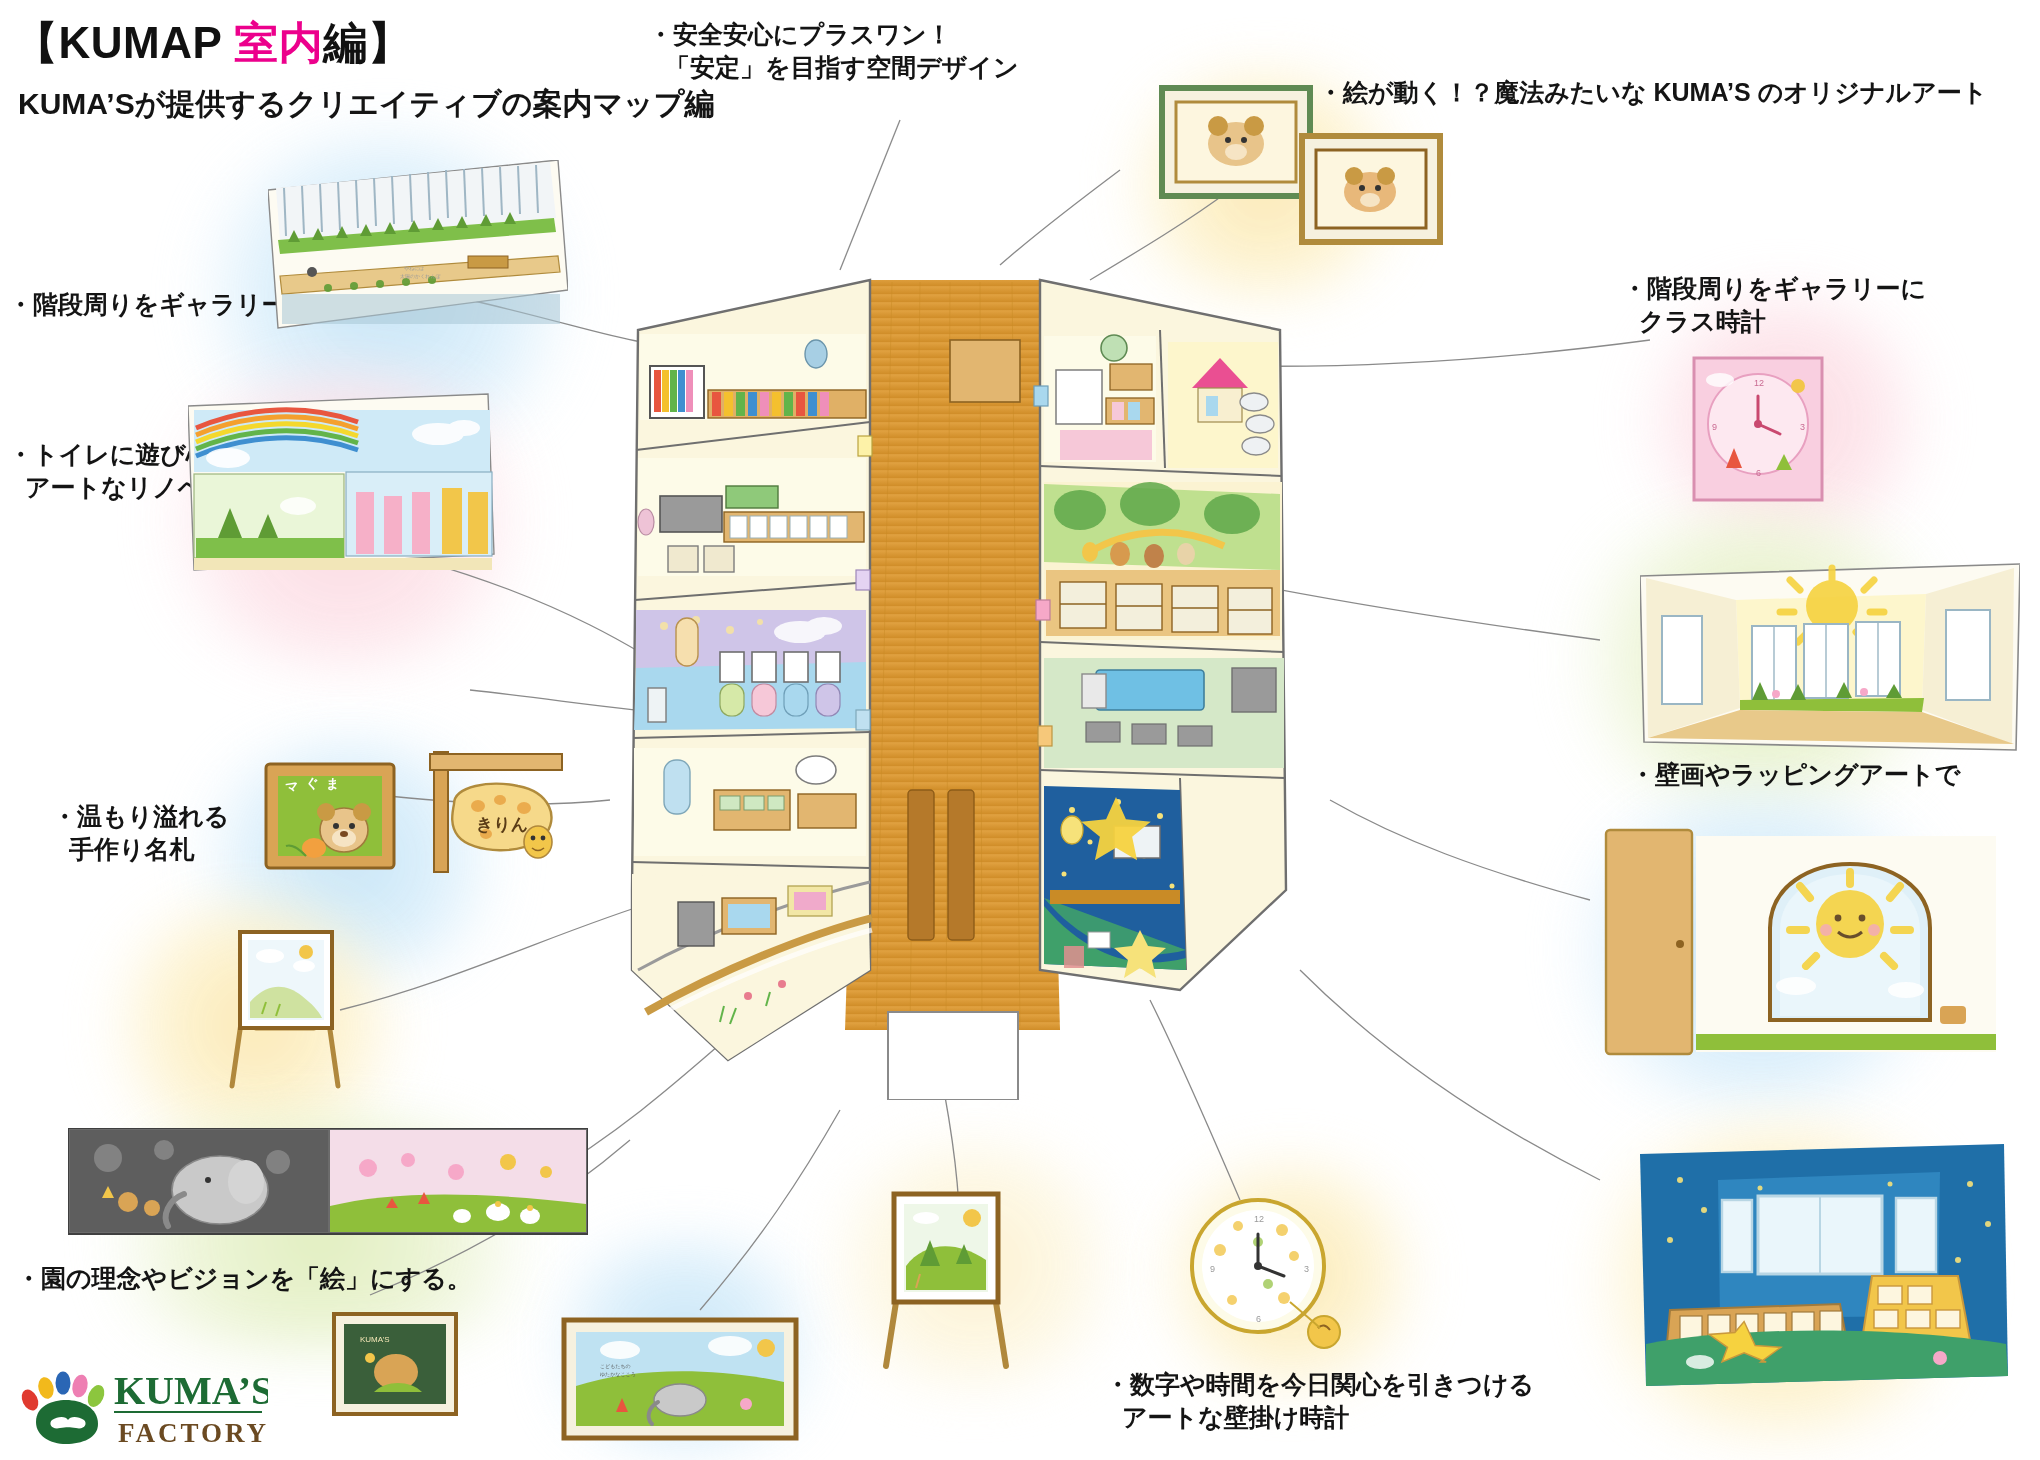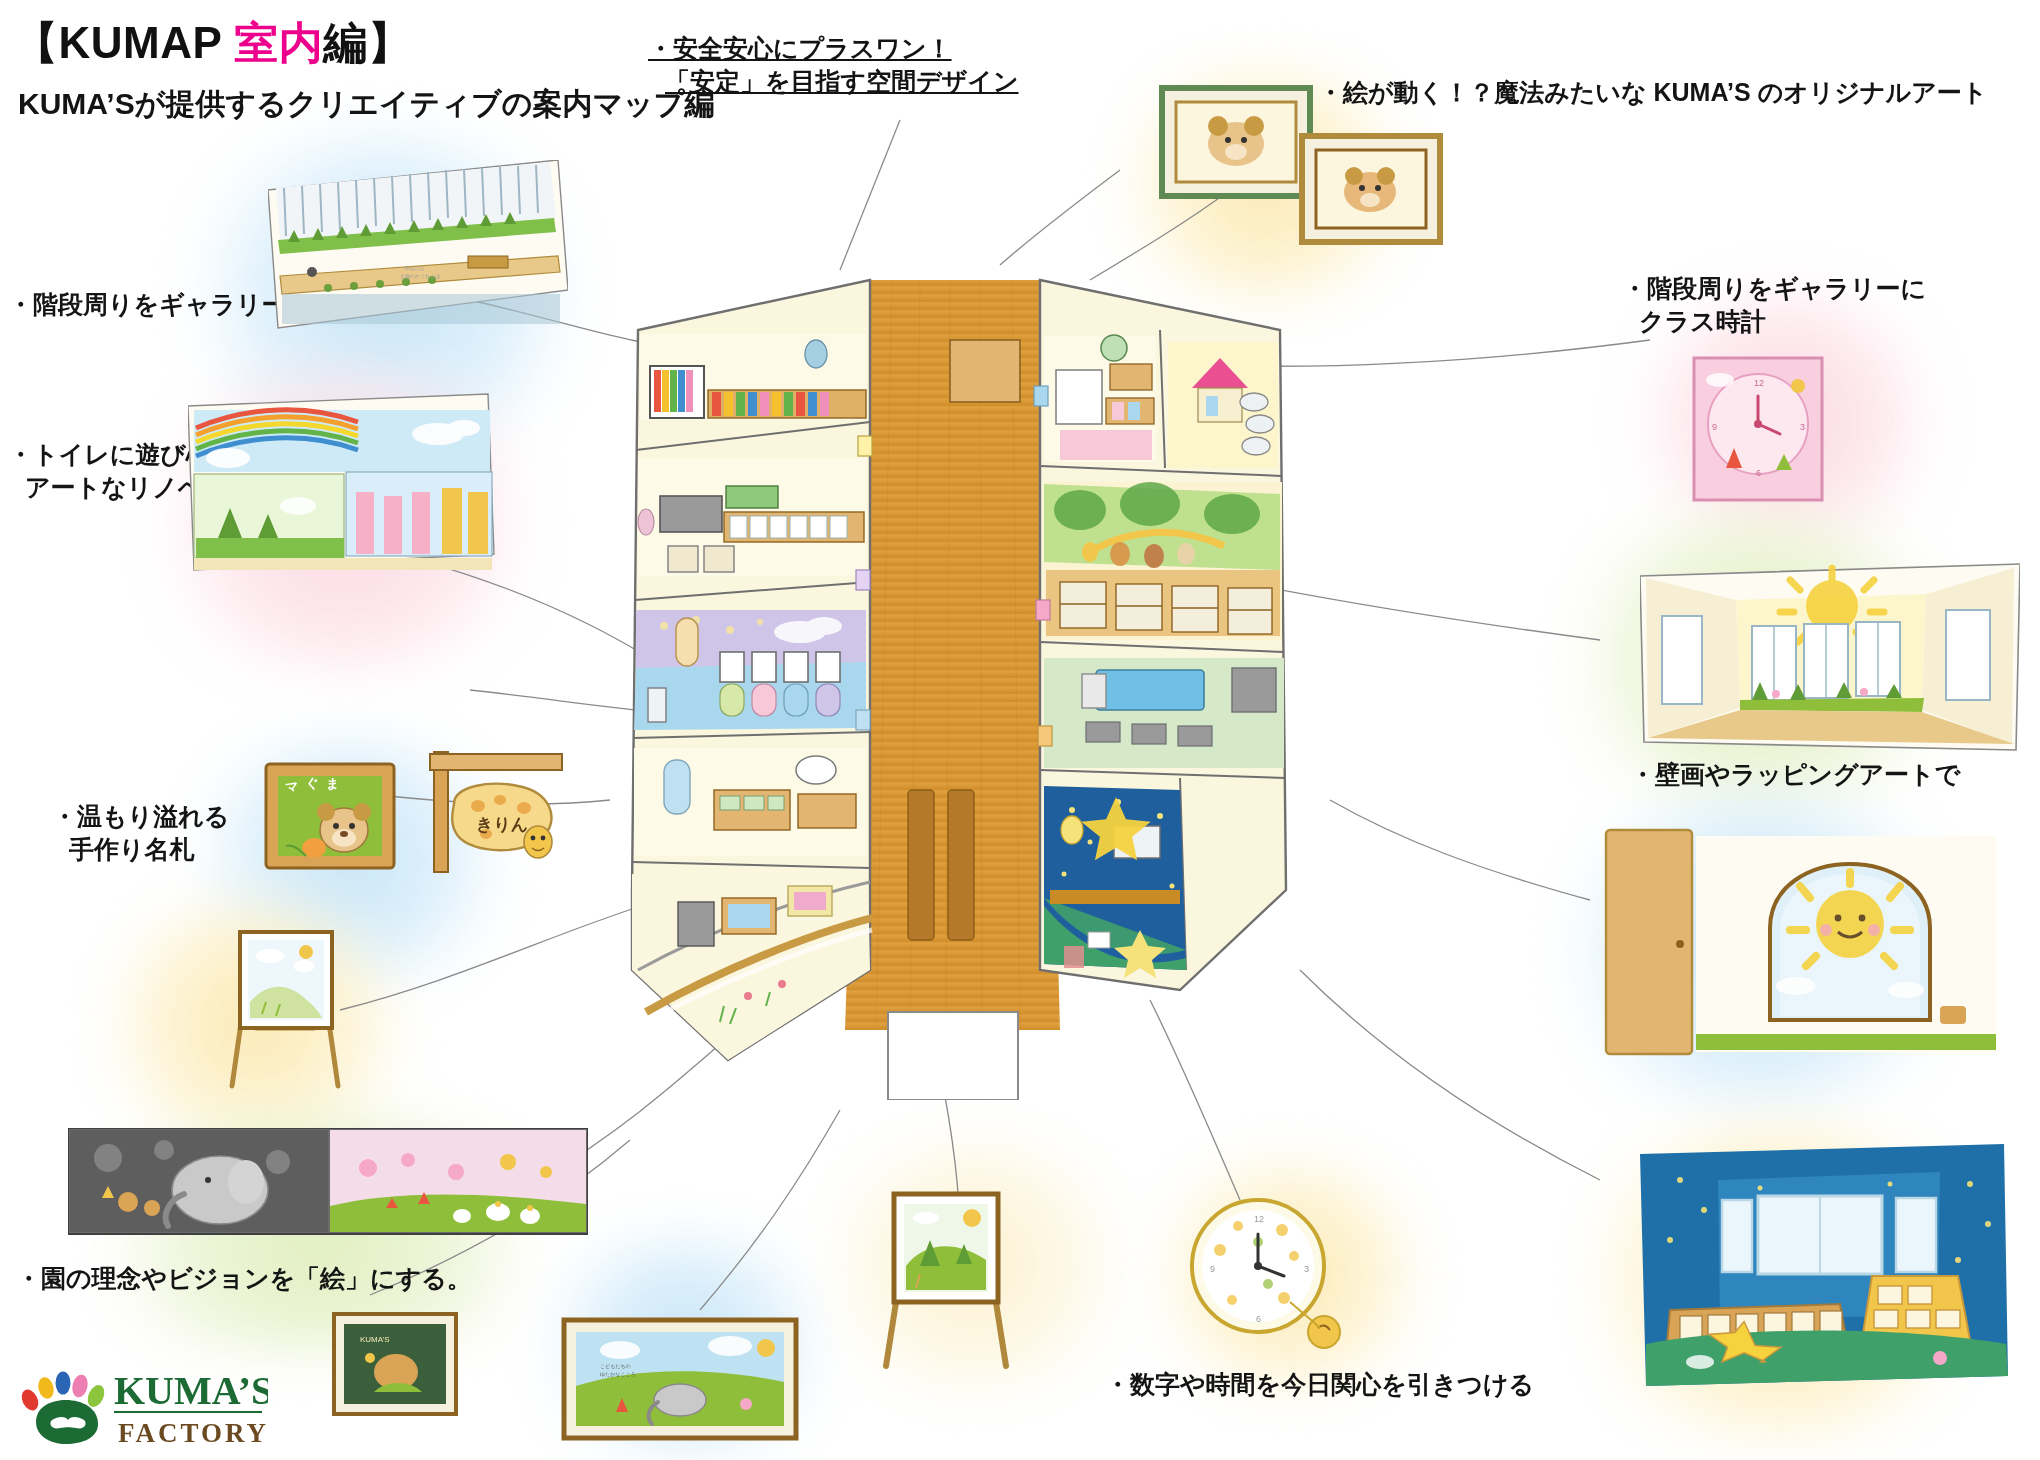--- a/index.html
+++ b/index.html
@@ -85,21 +85,21 @@
     </g>
   </svg>
 
   <div class="title">
     <span>【</span><span>KUMAP</span><span class="jp"> 室内</span><span>編</span><span>】</span>
   </div>
   <div class="subtitle">
     <span>KUMA’Sが提供するクリエイティブの案内マップ編</span><br>
   </div>
 
-  <div class="callout" style="left:648px;top:32px;text-decoration:underline;">
+  <div class="callout" style="left:648px;top:18px;">
     <span>・安全安心にプラスワン！</span>
     <span class="l2">「安定」を目指す空間デザイン</span>
   </div>
 
   <div class="callout" style="left:1318px;top:76px;text-align:right;">
     <span>・絵が動く！？魔法みたいな KUMA’S のオリジナルアート</span>
   </div>
 
   <div class="callout" style="left:1622px;top:272px;">
     <span>・階段周りをギャラリーに</span>
@@ -123,20 +123,21 @@
   <div class="callout" style="left:1630px;top:758px;">
     <span>・壁画やラッピングアートで</span>
   </div>
 
   <div class="callout" style="left:16px;top:1262px;">
     <span>・園の理念やビジョンを「絵」にする。</span>
   </div>
 
   <div class="callout" style="left:1068px;top:1368px;margin-left:37px;">
     <span>・数字や時間を今日関心を引きつける</span>
+    <span class="l2">アートな壁掛け時計</span>
   </div>
 
   <svg id="plan" viewBox="0 0 870 830">
     <defs>
       <linearGradient id="wood" x1="0" y1="0" x2="0" y2="1">
         <stop offset="0" stop-color="#e2a343"></stop>
           <stop offset="1" stop-color="#d08d28"></stop>
       </linearGradient>
       <linearGradient id="woodDk" x1="0" y1="0" x2="1" y2="0">
         <stop offset="0" stop-color="#cf9334"></stop>

